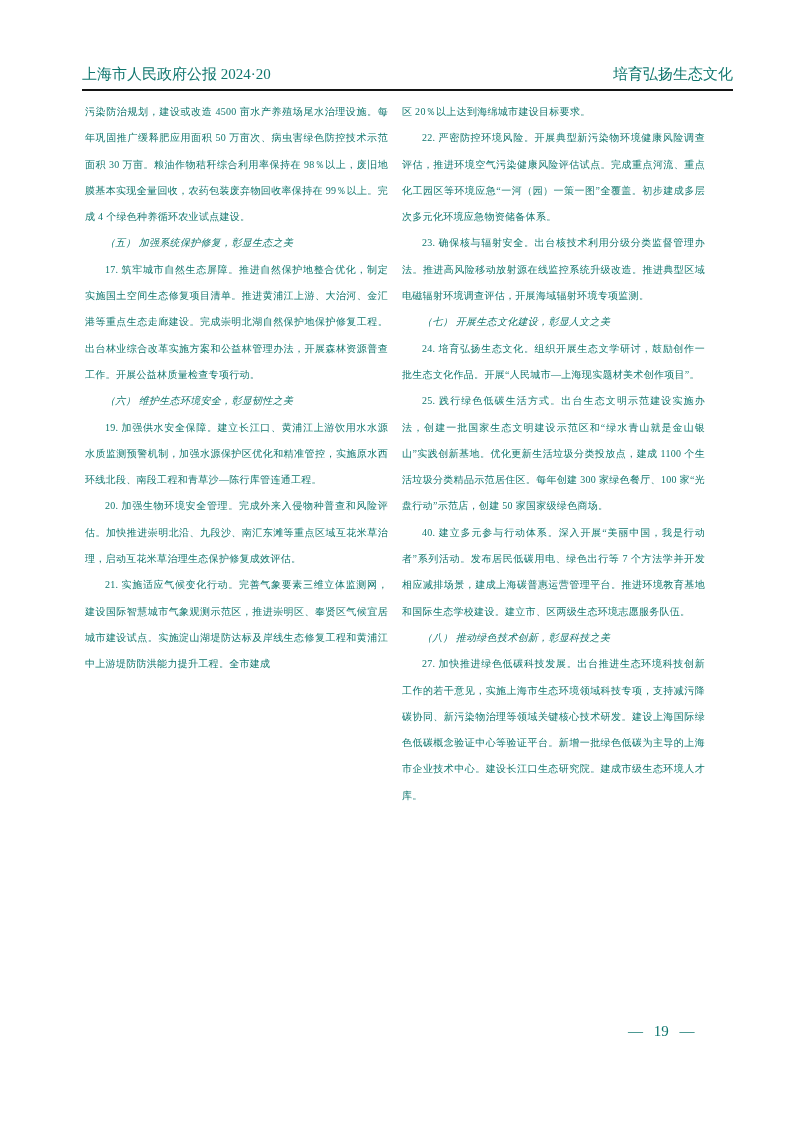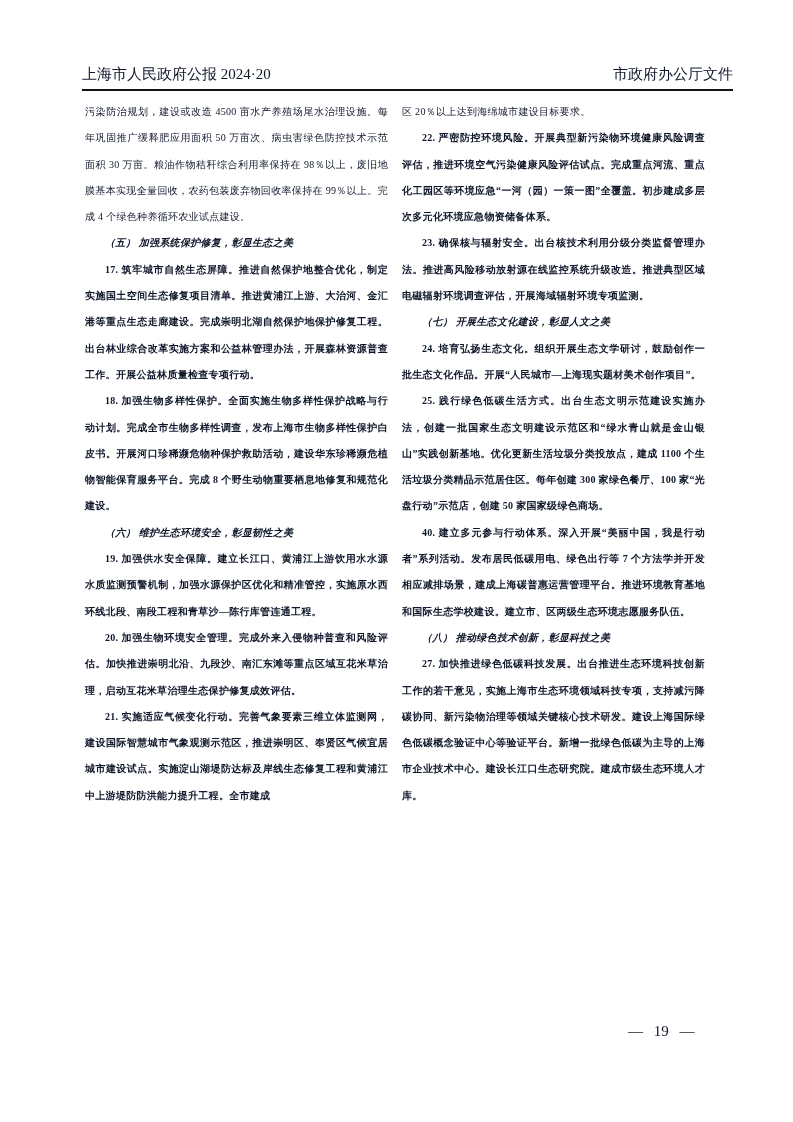--- a/index.html
+++ b/index.html
@@ -7,21 +7,21 @@
     padding: 0;
     background: #ffffff;
   }
   .page {
     position: relative;
     width: 793px;
     height: 1122px;
     background: #ffffff;
     overflow: hidden;
     font-family: "Liberation Serif", "DejaVu Serif", serif;
-    color: #0f172a;
+    color: #0f766e;
   }
   .header {
     position: absolute;
     left: 82px;
     right: 60px;
     top: 64px;
     display: flex;
     justify-content: space-between;
     align-items: baseline;
     font-size: 15px;
@@ -50,51 +50,49 @@
   .para {
     margin: 0;
     font-size: 10px;
     line-height: 26.3px;
     text-align: justify;
     text-justify: inter-ideograph;
     letter-spacing: 0.3px;
   }
   .para.body, .para.heading {
     text-indent: 2em;
-    font-weight: bold;
   }
   .para.heading {
     font-style: italic;
   }
   .footer {
     position: absolute;
     top: 1021px;
     left: 628px;
     font-size: 15px;
     line-height: 20px;
     word-spacing: 7px;
     white-space: nowrap;
   }
 </style>
 </head>
 <body>
 
 <div class="page">
   <div class="header">
     <span>上海市人民政府公报 2024·20</span>
-    <span>市政府办公厅文件</span>
+    <span>培育弘扬生态文化</span>
   </div>
   <div class="header-rule"></div>
 
   <div class="columns">
     <div class="col">
         <p class="para continuation">污染防治规划，建设或改造 4500 亩水产养殖场尾水治理设施。每年巩固推广缓释肥应用面积 50 万亩次、病虫害绿色防控技术示范面积 30 万亩。粮油作物秸秆综合利用率保持在 98％以上，废旧地膜基本实现全量回收，农药包装废弃物回收率保持在 99％以上。完成 4 个绿色种养循环农业试点建设。</p>
         <p class="para heading">（五） 加强系统保护修复，彰显生态之美</p>
         <p class="para body">17. 筑牢城市自然生态屏障。推进自然保护地整合优化，制定实施国土空间生态修复项目清单。推进黄浦江上游、大治河、金汇港等重点生态走廊建设。完成崇明北湖自然保护地保护修复工程。出台林业综合改革实施方案和公益林管理办法，开展森林资源普查工作。开展公益林质量检查专项行动。</p>
-        <p class="para body">18. 加强生物多样性保护。全面实施生物多样性保护战略与行动计划。完成全市生物多样性调查，发布上海市生物多样性保护白皮书。开展河口珍稀濒危物种保护救助活动，建设华东珍稀濒危植物智能保育服务平台。完成 8 个野生动物重要栖息地修复和规范化建设。</p>
         <p class="para heading">（六） 维护生态环境安全，彰显韧性之美</p>
         <p class="para body">19. 加强供水安全保障。建立长江口、黄浦江上游饮用水水源水质监测预警机制，加强水源保护区优化和精准管控，实施原水西环线北段、南段工程和青草沙—陈行库管连通工程。</p>
         <p class="para body">20. 加强生物环境安全管理。完成外来入侵物种普查和风险评估。加快推进崇明北沿、九段沙、南汇东滩等重点区域互花米草治理，启动互花米草治理生态保护修复成效评估。</p>
         <p class="para body">21. 实施适应气候变化行动。完善气象要素三维立体监测网，建设国际智慧城市气象观测示范区，推进崇明区、奉贤区气候宜居城市建设试点。实施淀山湖堤防达标及岸线生态修复工程和黄浦江中上游堤防防洪能力提升工程。全市建成</p>
       </div>
     <div class="col">
         <p class="para continuation">区 20％以上达到海绵城市建设目标要求。</p>
         <p class="para body">22. 严密防控环境风险。开展典型新污染物环境健康风险调查评估，推进环境空气污染健康风险评估试点。完成重点河流、重点化工园区等环境应急“一河（园）一策一图”全覆盖。初步建成多层次多元化环境应急物资储备体系。</p>
         <p class="para body">23. 确保核与辐射安全。出台核技术利用分级分类监督管理办法。推进高风险移动放射源在线监控系统升级改造。推进典型区域电磁辐射环境调查评估，开展海域辐射环境专项监测。</p>
         <p class="para heading">（七） 开展生态文化建设，彰显人文之美</p>

